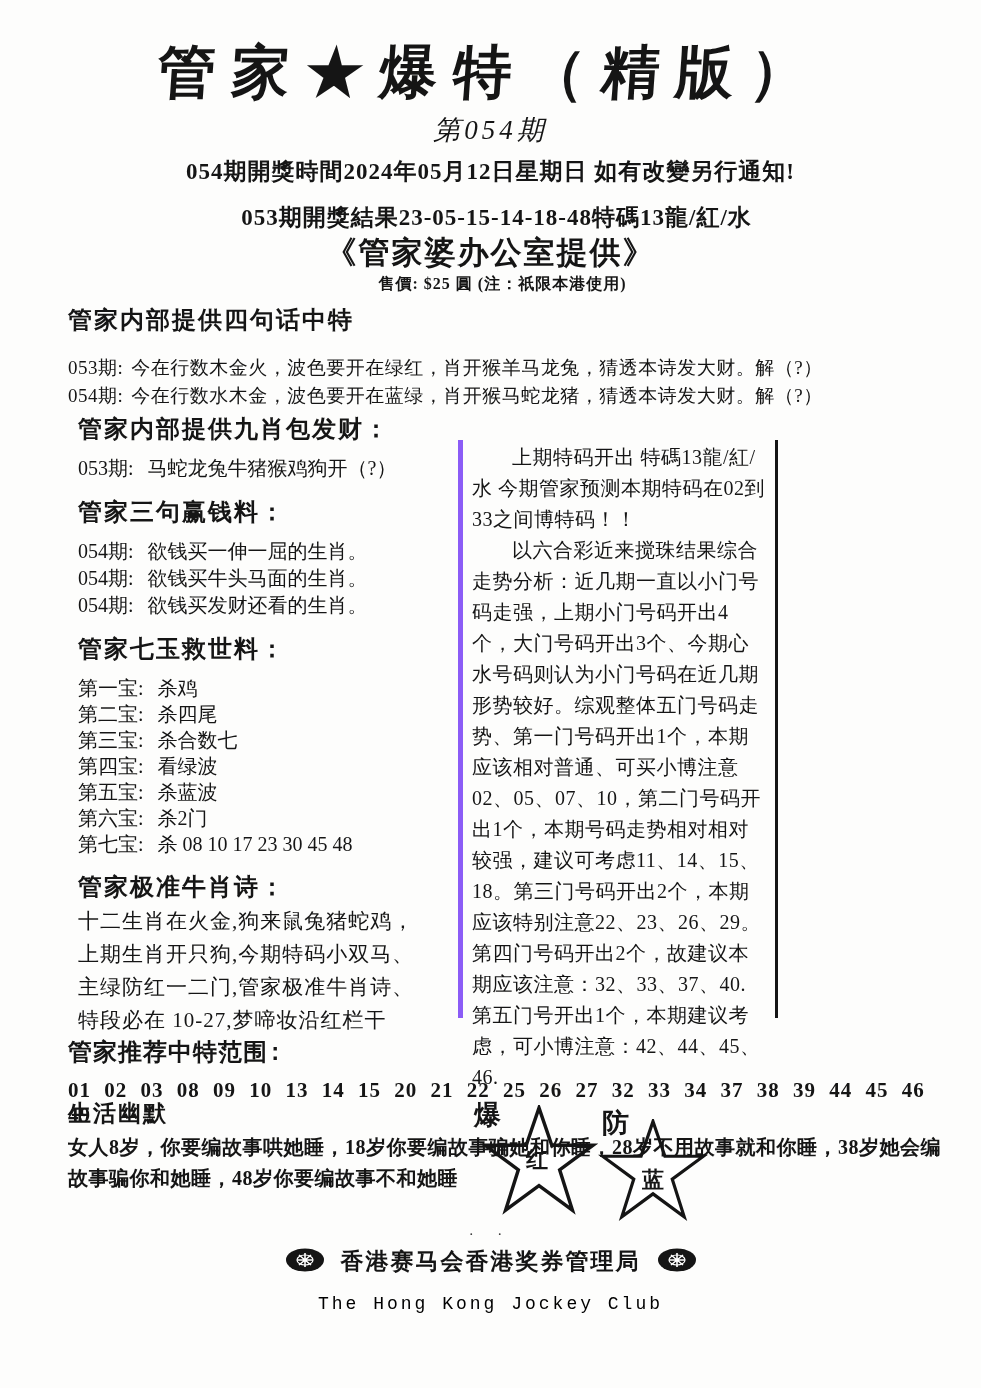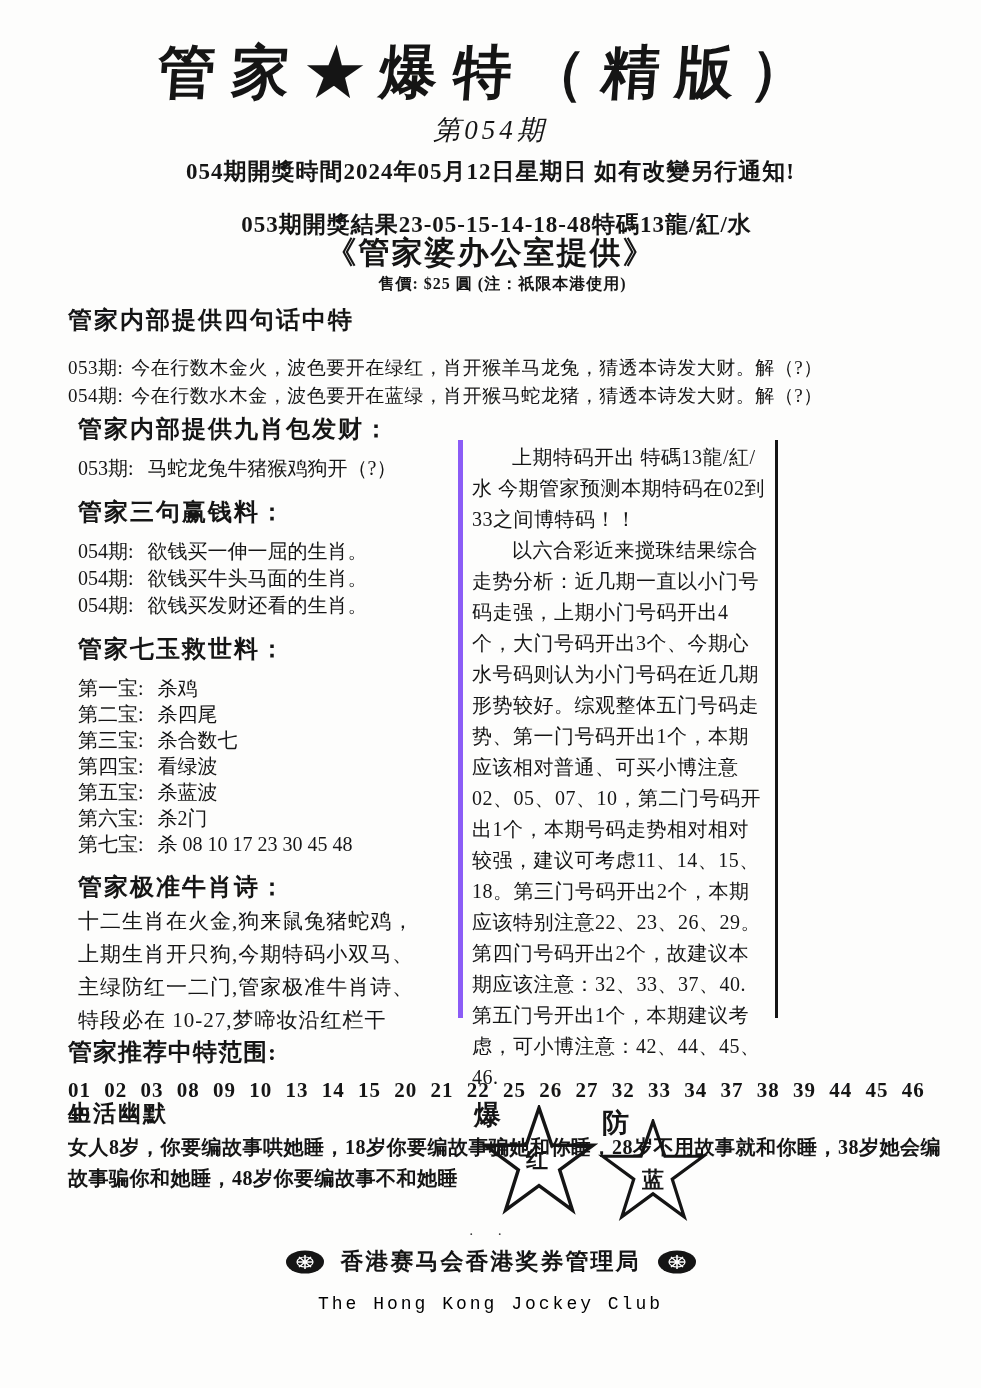--- a/index.html
+++ b/index.html
@@ -16,21 +16,21 @@
 
   .title{
     top:34px;
     font-size:58px;font-weight:900;
     letter-spacing:16px;
     transform:skewX(-4deg);
     white-space:nowrap;
   }
   .issue{top:112px;font-size:27px;letter-spacing:4px;font-style:italic;}
   .hline1{top:156px;font-size:23px;font-weight:bold;letter-spacing:1px;}
-  .hline2{top:209px;font-size:23px;font-weight:bold;letter-spacing:1px;margin-left:12px;}
+  .hline2{top:202px;font-size:23px;font-weight:bold;letter-spacing:1px;margin-left:12px;}
   .office{top:232px;font-size:31px;font-weight:bold;letter-spacing:2px;}
   .price{top:274px;font-size:16px;font-weight:bold;letter-spacing:1px;padding-left:24px;}
 
   .sec-head{
     font-size:24px;font-weight:bold;letter-spacing:2px;
     margin:0 0 10px 0;
   }
   .sec-four{top:304px;left:68px;width:860px;}
   .sec-four .row{font-size:19px;line-height:28px;letter-spacing:0.5px;}
   .sec-four .row .lbl{margin-right:8px;}
@@ -55,32 +55,32 @@
     font-size:20px;line-height:31px;
     text-indent:2em;
     letter-spacing:0.5px;
   }
   .stars-row{position:relative;height:130px;margin-top:4px;}
   .star-label{position:absolute;font-size:27px;font-weight:bold;}
   .star-inner{position:absolute;font-size:22px;font-weight:bold;}
   .star-svg{position:absolute;}
 
   .sec-recommend{top:1036px;left:68px;width:880px;}
-  .sec-recommend .sec-head{letter-spacing:1px;}
+  .sec-recommend .sec-head{letter-spacing:1px;font-family:Liberation Mono, monospace;}
   .numbers{font-size:21px;font-weight:bold;word-spacing:7px;letter-spacing:1px;}
   .humor-head{top:1098px;left:68px;font-size:23px;font-weight:bold;letter-spacing:2px;}
   .humor-text{
     top:1132px;left:68px;width:880px;
     font-size:20px;font-weight:bold;line-height:31px;letter-spacing:0.5px;
   }
 
   .footer-dots{top:1226px;font-size:15px;letter-spacing:10px;color:#333;}
   .footer-logo{
     top:1246px;left:0;right:0;
-    display:flex;align-items:center;justify-content:center;gap:15px;
+    display:flex;justify-content:center;gap:15px;
   }
   .footer-logo .cn{font-size:23px;font-weight:bold;letter-spacing:2px;}
   .footer-en{
     top:1294px;
     font-family:"Liberation Mono","DejaVu Sans Mono",monospace;
     font-size:18px;letter-spacing:3px;color:#000000;
   }
 </style>
 </head>
 <body>

